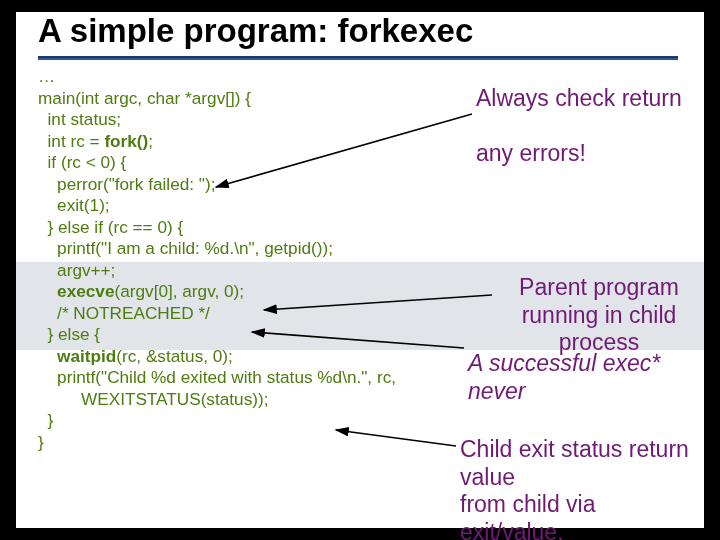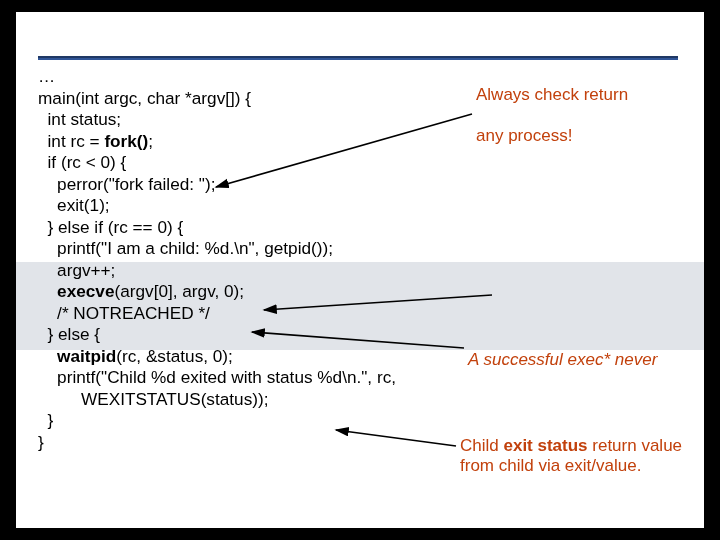--- a/index.html
+++ b/index.html
@@ -36,52 +36,53 @@
     height: 0;
     border-top: 2px solid #1f3864;
     border-bottom: 2px solid #2f5496;
   }
   .code {
     position: absolute;
     left: 22px;
     top: 54px;
     font-size: 17.2px;
     line-height: 1.25;
-    color: #000000;
+    color: #4d7c0f;
     white-space: pre;
     font-family: Arial, Helvetica, sans-serif;
   }
   .code b { font-weight: bold; }
   .shade {
     position: absolute;
     left: 0;
     width: 688px;
     background: rgba(200,205,215,0.55);
     z-index: 0;
   }
   .shade.a { top: 250px; height: 88px; }
   .annot {
     position: absolute;
-    font-size: 17px;
+    font-size: 23px;
     line-height: 1.2;
-    color: #c2410c;
+    color: #701a75;
   }
-  .annot b { font-weight: bold; }
+  .annot b { font-weight: normal; }
   svg.arrows {
     position: absolute;
     left: 0; top: 0;
     width: 688px; height: 516px;
     pointer-events: none;
   }
 </style>
 </head>
 <body>
 
 <div class="slide">
 
+  <div class="title">A simple program: forkexec</div>
   <div class="underline"></div>
 
   <div class="shade a"></div>
 
   <div class="code"><span>…</span>
 <span>main(int argc, char *argv[]) {</span>
 <span>  int status;</span>
 <span>  int rc = </span><b>fork()</b><span>;</span>
 <span>  if (rc &lt; 0) {</span>
 <span>    perror("fork failed: ");</span>
@@ -94,23 +95,27 @@
 <span>  } else {</span>
 <span>    </span><b>waitpid</b><span>(rc, &amp;status, 0);</span>
 <span>    printf("Child %d exited with status %d\n.", rc,</span>
 <span>         WEXITSTATUS(status));</span>
 <span>  }</span>
 <span>}</span></div>
 
   <div class="annot" style="left:460px; top:73px;">
     <span>Always check return</span><br>
     <br>
-    <span>any process!</span>
+    <span>any errors!</span>
   </div>
 
+  <div class="annot" style="left:478px; top:262px; text-align:center;">
+    <span>Parent program</span><br>
+    <span>running in child process</span>
+  </div>
 
   <div class="annot" style="left:452px; top:338px;font-style:italic;">
     <span>A successful exec* never</span><br>
   </div>
 
   <div class="annot" style="left:444px; top:424px;">
     <span>Child </span><b>exit status</b><span> return value</span><br>
     <span>from child via exit/value.</span>
   </div>
 

